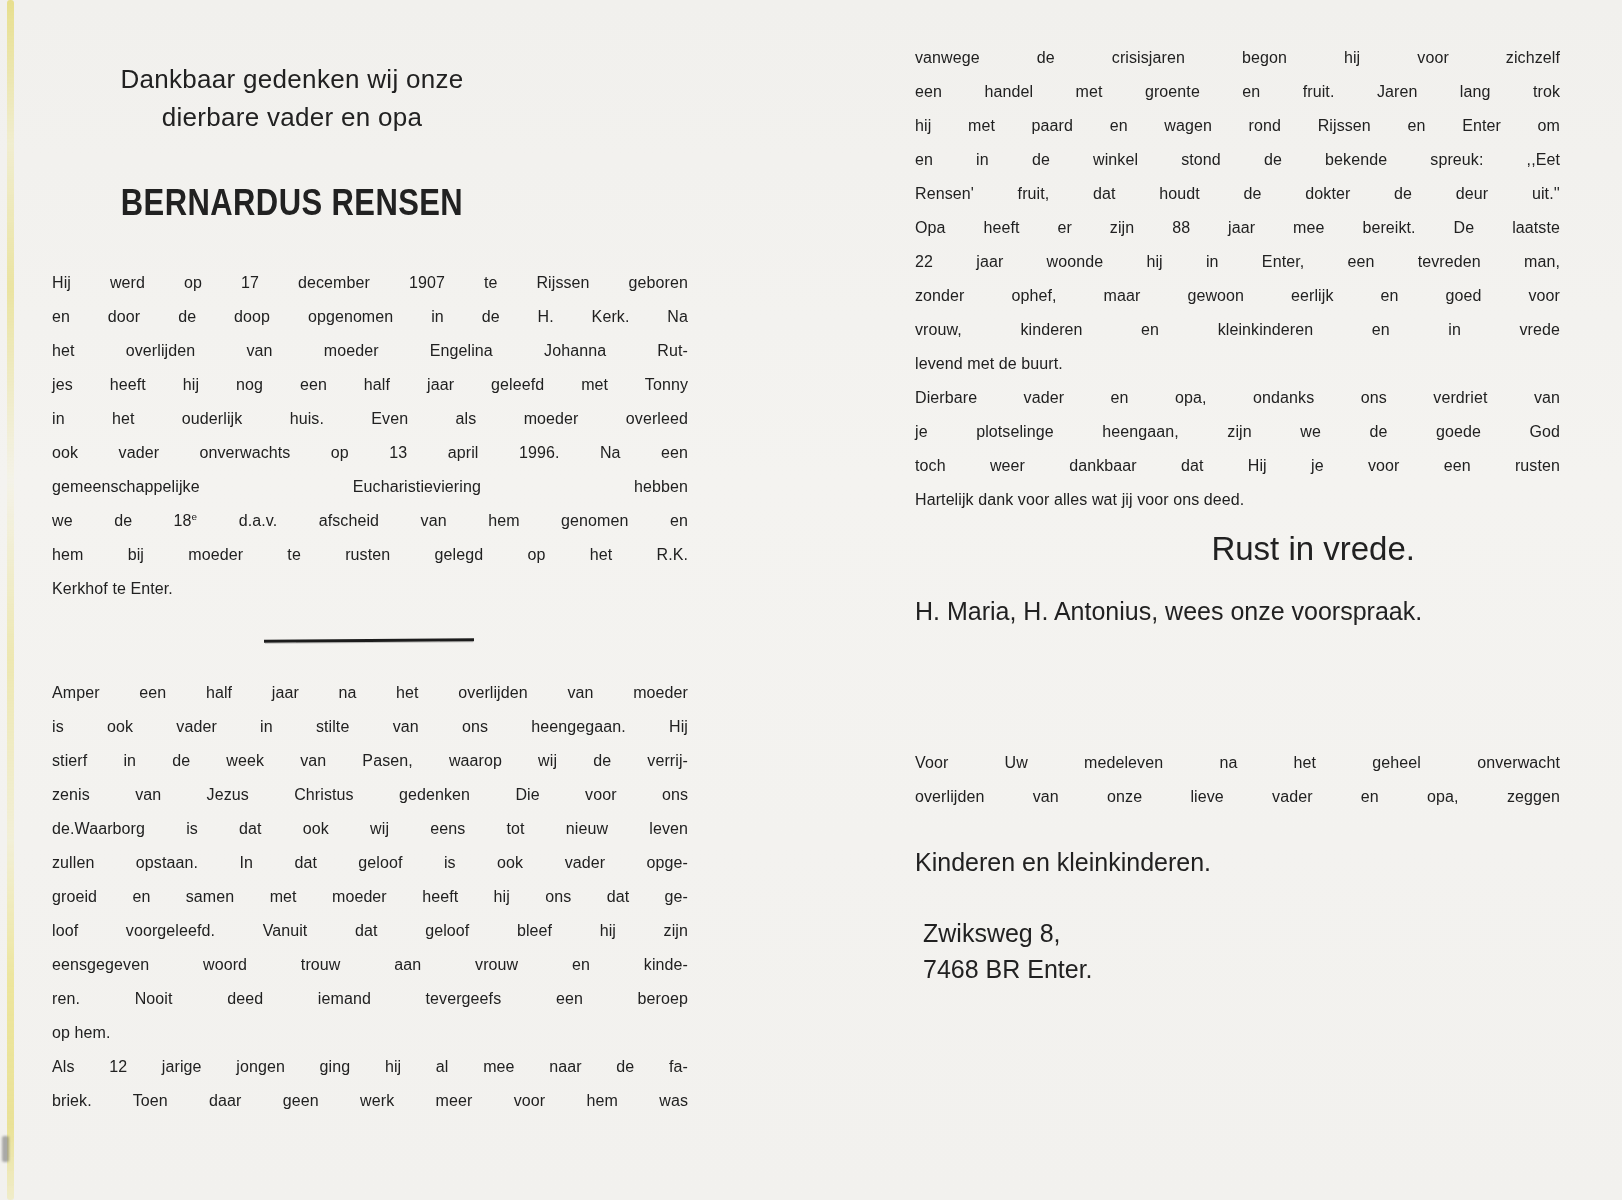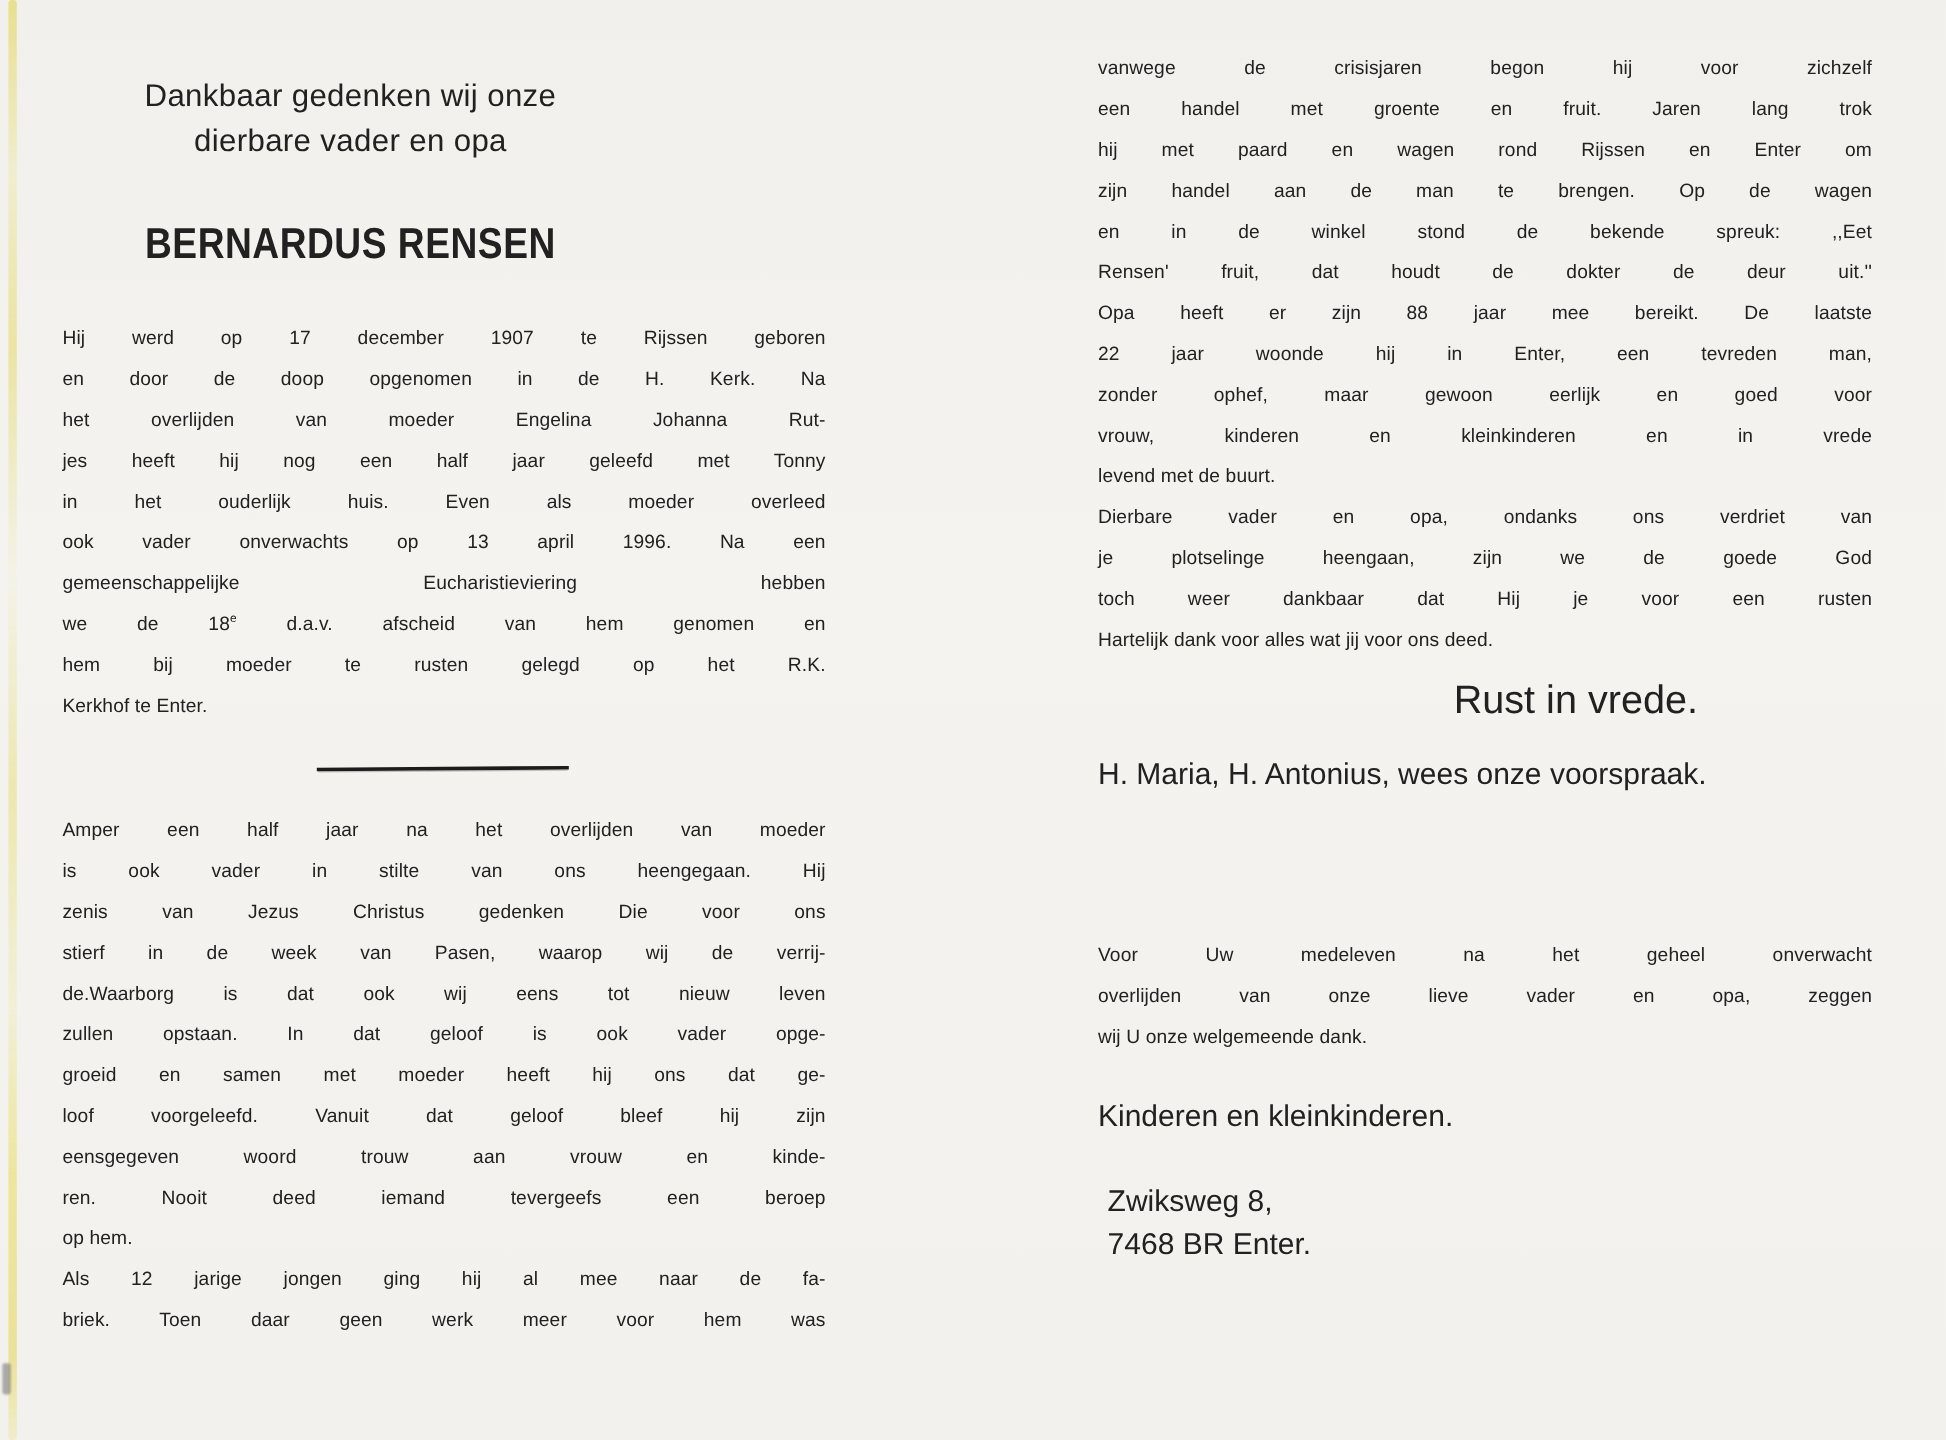--- a/index.html
+++ b/index.html
@@ -133,61 +133,59 @@
         <div class="jline"><span>we de 18</span><sup>e</sup><span> d.a.v. afscheid van hem genomen en</span></div>
         <div class="jline">hem bij moeder te rusten gelegd op het R.K.</div>
         <div class="jline last">Kerkhof te Enter.</div>
       </div>
 
     <div class="divider"></div>
 
     <div class="para refl-para">
         <div class="jline">Amper een half jaar na het overlijden van moeder</div>
         <div class="jline">is ook vader in stilte van ons heengegaan. Hij</div>
+        <div class="jline">stierf in de week van Pasen, waarop wij de verrij-</div>
         <div class="jline">zenis van Jezus Christus gedenken Die voor ons</div>
-        <div class="jline">stierf in de week van Pasen, waarop wij de verrij-</div>
         <div class="jline">de.Waarborg is dat ook wij eens tot nieuw leven</div>
         <div class="jline">zullen opstaan. In dat geloof is ook vader opge-</div>
         <div class="jline">groeid en samen met moeder heeft hij ons dat ge-</div>
         <div class="jline">loof voorgeleefd. Vanuit dat geloof bleef hij zijn</div>
         <div class="jline">eensgegeven woord trouw aan vrouw en kinde-</div>
         <div class="jline">ren. Nooit deed iemand tevergeefs een beroep</div>
         <div class="jline last">op hem.</div>
         <div class="jline">Als 12 jarige jongen ging hij al mee naar de fa-</div>
         <div class="jline">briek. Toen daar geen werk meer voor hem was</div>
       </div>
   </div>
 
   <div class="col col-right">
     <div class="para cont-para">
         <div class="jline">vanwege de crisisjaren begon hij voor zichzelf</div>
         <div class="jline">een handel met groente en fruit. Jaren lang trok</div>
         <div class="jline">hij met paard en wagen rond Rijssen en Enter om</div>
-        <div class="jline">zijn handel aan de man te brengen. Op de wagen</div>
         <div class="jline">en in de winkel stond de bekende spreuk: ,,Eet</div>
         <div class="jline">Rensen' fruit, dat houdt de dokter de deur uit.''</div>
         <div class="jline">Opa heeft er zijn 88 jaar mee bereikt. De laatste</div>
         <div class="jline">22 jaar woonde hij in Enter, een tevreden man,</div>
         <div class="jline">zonder ophef, maar gewoon eerlijk en goed voor</div>
         <div class="jline">vrouw, kinderen en kleinkinderen en in vrede</div>
         <div class="jline last">levend met de buurt.</div>
         <div class="jline">Dierbare vader en opa, ondanks ons verdriet van</div>
         <div class="jline">je plotselinge heengaan, zijn we de goede God</div>
         <div class="jline">toch weer dankbaar dat Hij je voor een rusten</div>
         <div class="jline last">Hartelijk dank voor alles wat jij voor ons deed.</div>
       </div>
 
     <div class="rust">Rust in vrede.</div>
 
     <div class="intercession">H. Maria, H. Antonius, wees onze voorspraak.</div>
 
     <div class="para thanks-para">
         <div class="jline">Voor Uw medeleven na het geheel onverwacht</div>
         <div class="jline">overlijden van onze lieve vader en opa, zeggen</div>
-        <div class="jline last">wij U onze welgemeende dank.</div>
       </div>
 
     <div class="signature">Kinderen en kleinkinderen.</div>
 
     <div class="address">
         <div class="aline">Zwiksweg 8,</div>
         <div class="aline">7468 BR Enter.</div>
       </div>
   </div>
 </div>

